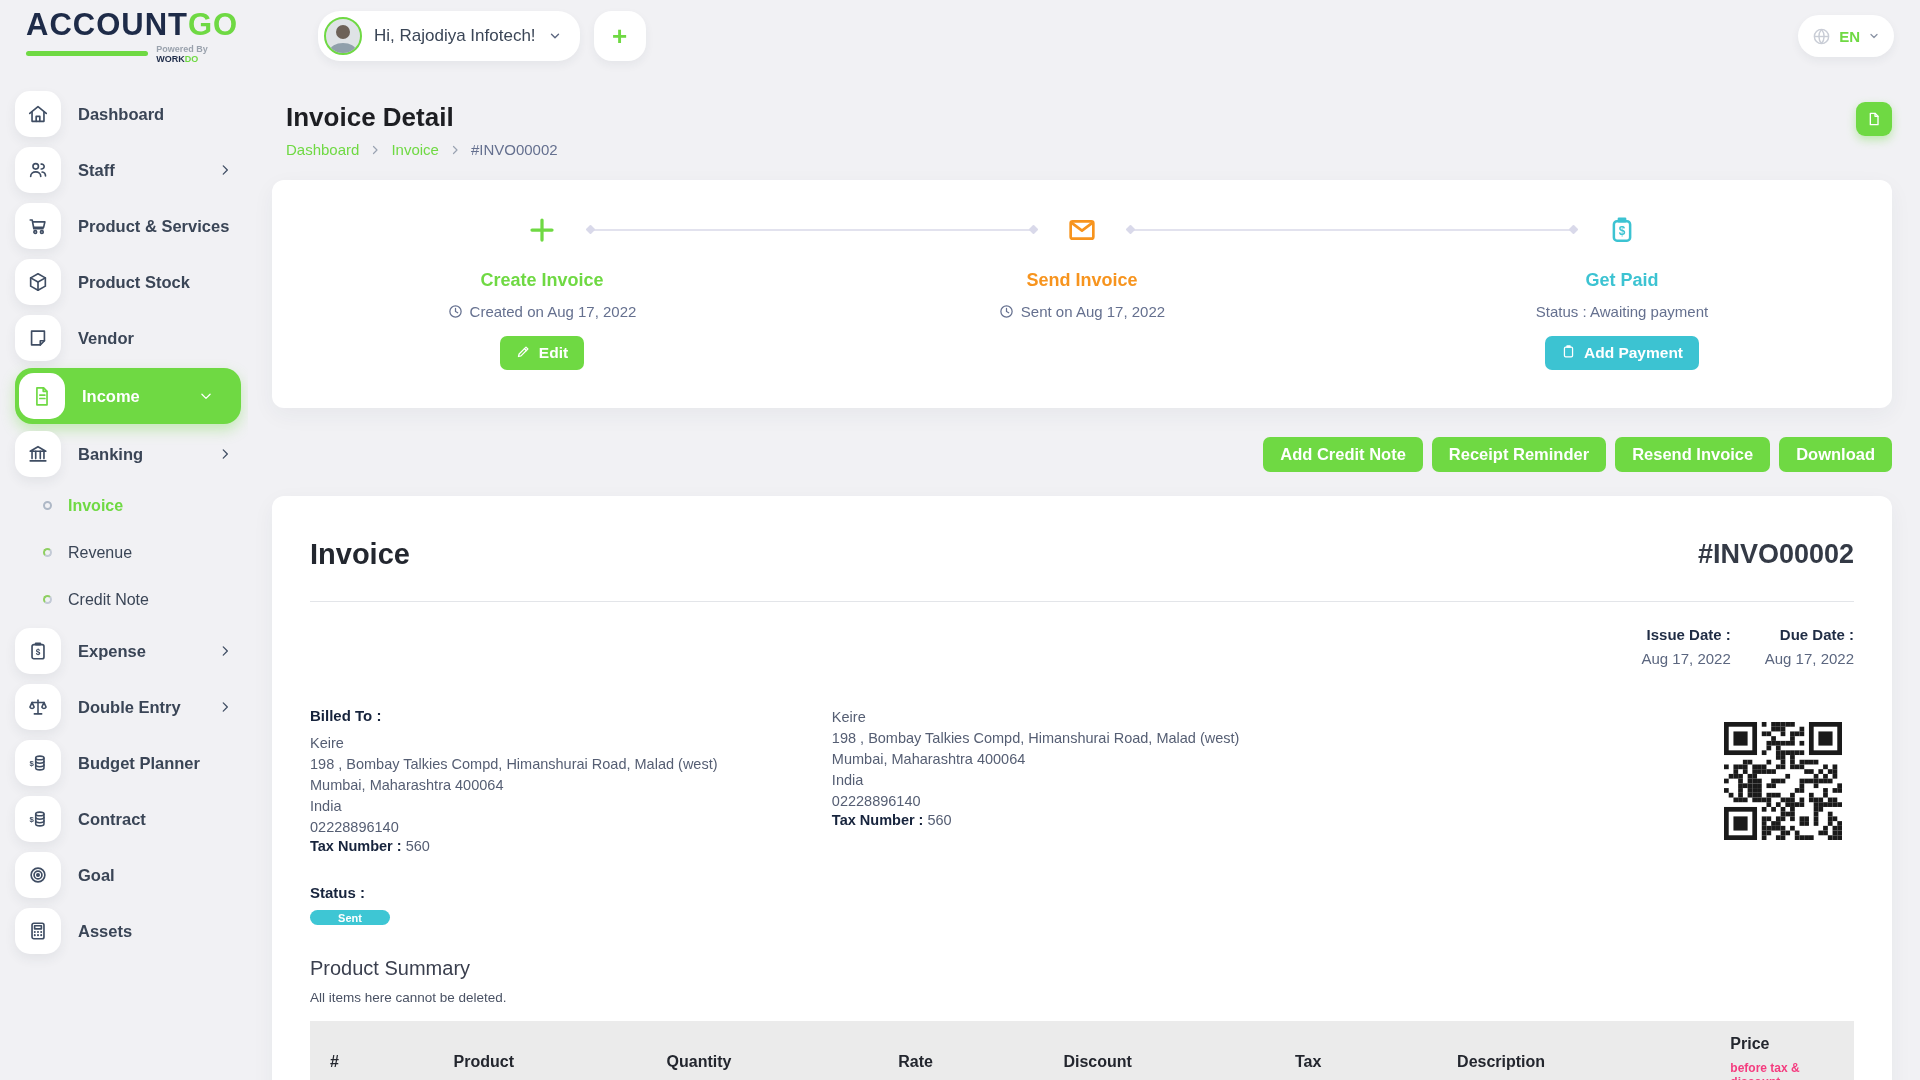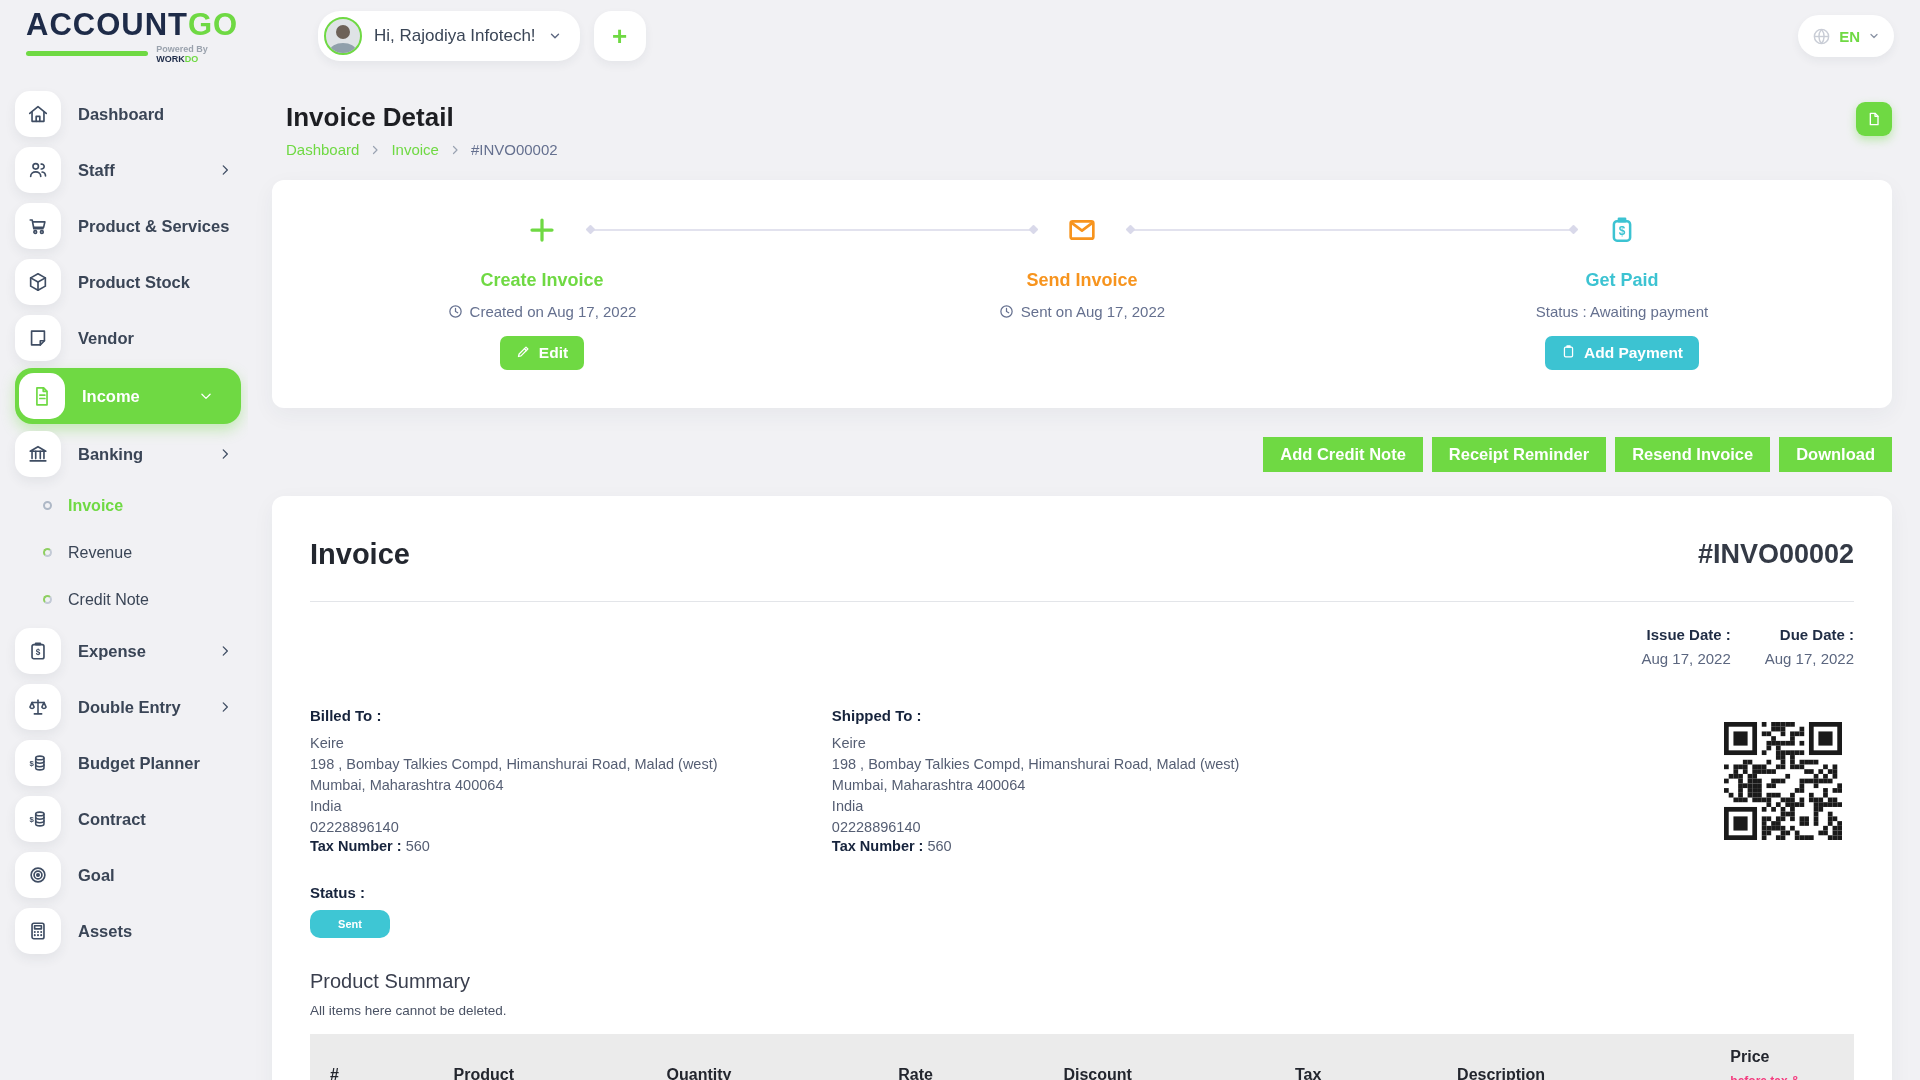--- a/index.html
+++ b/index.html
@@ -72,42 +72,42 @@
   .step-btn.green { background:#6fd943; }
   .step-btn.teal { background:#3cc3d2; }
   .connector { position:absolute; top:49px; height:2px; background:#e2e2ee; }
   .connector::before,.connector::after { content:""; position:absolute; top:-3px; width:7px; height:7px; background:#d9d9ea; transform:rotate(45deg); border-radius:1px; }
   .connector::before { left:-3px; } .connector::after { right:-3px; }
   .conn-1 { left:calc(16.666% + 48px); width:calc(33.333% - 96px); }
   .conn-2 { left:calc(50% + 48px); width:calc(33.333% - 96px); }
 
   
   .actions-row { display:flex; justify-content:flex-end; gap:9px; margin-top:29px; }
-  .action-btn { background:#6fd943; color:#fff; border:none; border-radius:0; font-size:16.5px; font-weight:600; padding:8px 17px; cursor:pointer; font-family:inherit; }
+  .action-btn { background:#6fd943; color:#fff; border:none; border-radius:7px; font-size:16.5px; font-weight:600; padding:8px 17px; cursor:pointer; font-family:inherit; }
 
   
   .invoice-card { margin-top:24px; padding:42px 38px 30px 38px; }
   .inv-head { display:flex; align-items:center; justify-content:space-between; }
   .inv-title { font-size:29px; font-weight:600; color:#23272f; }
   .inv-number { font-size:27px; font-weight:700; color:#343a46; }
   .inv-rule { border:none; border-top:1px solid #e3e5e9; margin:30px 0 24px 0; }
   .dates-row { display:flex; justify-content:flex-end; gap:34px; }
   .date-block { text-align:right; }
   .date-label { font-size:15px; font-weight:700; color:#1f2c44; }
   .date-value { margin-top:7px; font-size:15px; color:#5b667f; }
   .addr-row { display:flex; margin-top:40px; }
   .addr-block { width:33.8%; }
   .addr-label { font-size:15px; font-weight:700; color:#16233c; margin-bottom:9px; }
   .addr-line { font-size:14.5px; color:#555e73; line-height:21px; }
   .addr-tax { font-size:14.5px; color:#16233c; font-weight:700; }
   .addr-tax span { font-weight:400; color:#555e73; }
   .qr-box { margin-left:auto; width:142px; display:flex; align-items:center; justify-content:center; }
   .status-block { margin-top:30px; }
   .status-label { font-size:15px; font-weight:700; color:#16233c; }
-  .status-badge { margin-top:9px; width:80px; height:28px; border-radius:10px; background:#3ec6d4; color:#fff; font-size:11px; font-weight:600; display:flex; align-items:center; justify-content:center; }
+  .status-badge { margin-top:9px; width:80px; height:15px; border-radius:10px; background:#3ec6d4; color:#fff; font-size:11px; font-weight:600; display:flex; align-items:center; justify-content:center; }
   .summary-title { margin-top:32px; font-size:20px; font-weight:500; color:#3a3f4e; }
   .summary-note { margin-top:10px; font-size:13.5px; color:#4a5264; }
 
   table.items { width:100%; border-collapse:collapse; margin-top:16px; }
   table.items th { background:#ebebeb; text-align:left; font-size:16px; font-weight:700; color:#23262e; padding:14px 20px; vertical-align:middle; }
   .price-note { font-size:12px; font-weight:700; color:#f43c7f; margin-top:8px; }
 
   svg { display:block; }
 </style>
 </head>
@@ -482,21 +482,20 @@
           <div class="addr-block">
             <div class="addr-label">Billed To :</div>
             <div class="addr-line">Keire</div>
             <div class="addr-line">198 , Bombay Talkies Compd, Himanshurai Road, Malad (west)</div>
             <div class="addr-line">Mumbai, Maharashtra 400064</div>
             <div class="addr-line">India</div>
             <div class="addr-line">02228896140</div>
             <div class="addr-tax"><b>Tax Number :</b> <span>560</span></div>
           </div>
           <div class="addr-block">
-            <div class="addr-label">Shipped To :</div>
             <div class="addr-line">Keire</div>
             <div class="addr-line">198 , Bombay Talkies Compd, Himanshurai Road, Malad (west)</div>
             <div class="addr-line">Mumbai, Maharashtra 400064</div>
             <div class="addr-line">India</div>
             <div class="addr-line">02228896140</div>
             <div class="addr-tax"><b>Tax Number :</b> <span>560</span></div>
           </div>
           <div class="qr-box">
             <svg width="118" height="118" viewBox="0 0 115 115">
                 <rect x="36.8" y="0" width="4.6" height="4.6" fill="#1a1a1a"></rect>

